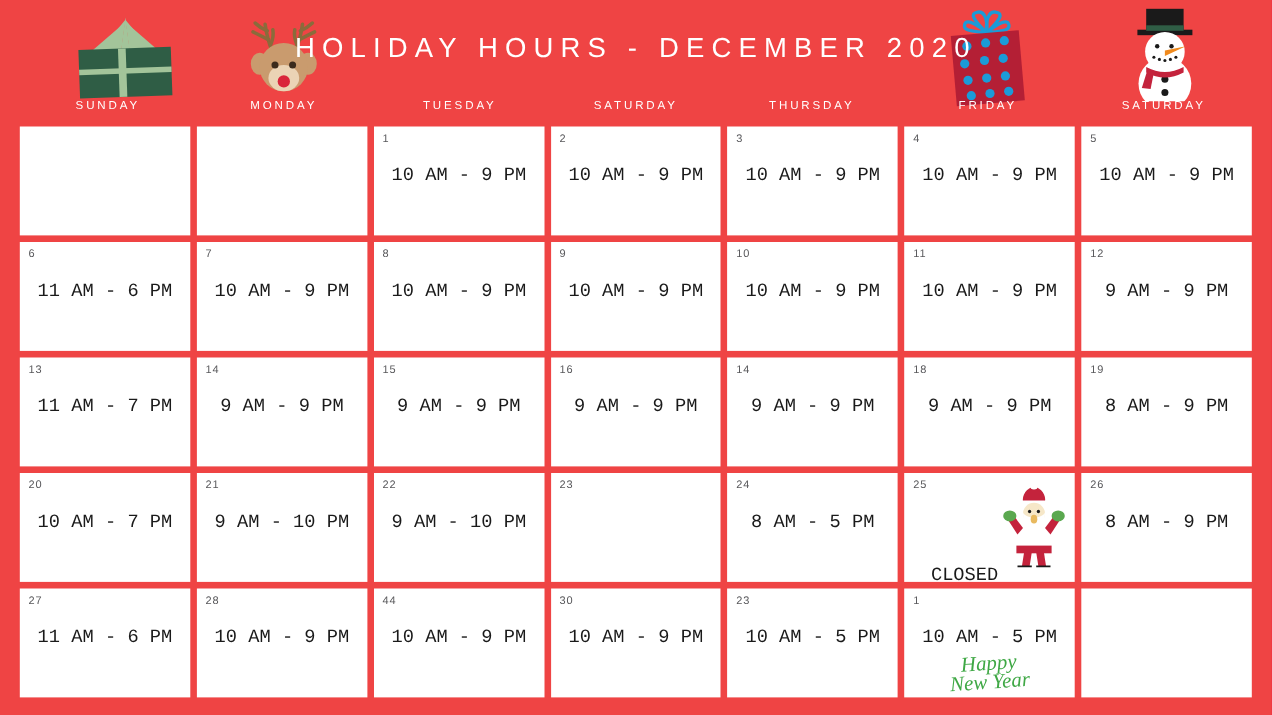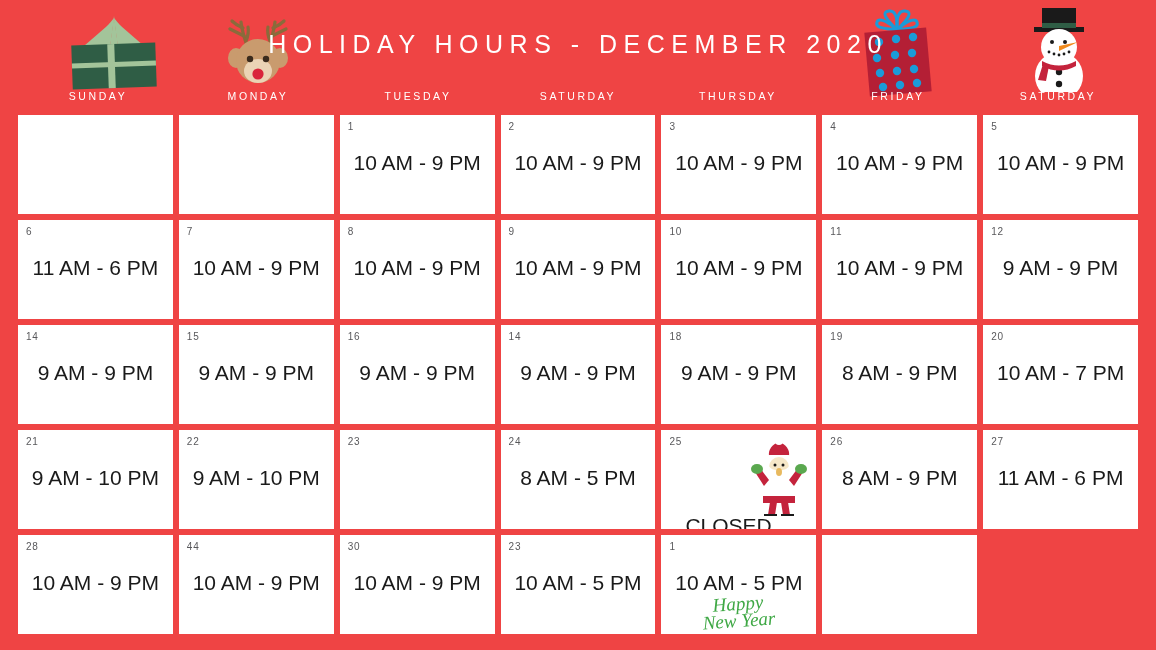--- a/index.html
+++ b/index.html
@@ -91,23 +91,23 @@
     color: #58585B;
     letter-spacing: 0.8px;
     font-family: "Liberation Sans", sans-serif;
   }
 
   .hours {
     position: absolute;
     left: 0; right: 0;
     top: 36px;
     text-align: center;
-    font-size: 21px;
+    font-size: 17px;
     color: #1A1A1A;
-    font-family: Liberation Sans, sans-serif;
+    font-family: Liberation Mono, monospace;
     white-space: nowrap;
   }
   .hours.closed { text-align: left; padding-left: 24px; margin-top: 48px; }
 
   .newyear {
     position: absolute;
     left: 0; right: 0;
     top: 60px;
     text-align: center;
     color: #3FA845;
@@ -275,20 +275,24 @@
         <div class="daynum">10</div>
         <div class="hours">10 AM - 9 PM</div>
       </div>
       <div class="cell">
         <div class="daynum">11</div>
         <div class="hours">10 AM - 9 PM</div>
       </div>
       <div class="cell">
         <div class="daynum">12</div>
         <div class="hours">9 AM - 9 PM</div>
+      </div>
+      <div class="cell">
+        <div class="daynum">13</div>
+        <div class="hours">11 AM - 7 PM</div>
       </div>
       <div class="cell">
         <div class="daynum">14</div>
         <div class="hours">9 AM - 9 PM</div>
       </div>
       <div class="cell">
         <div class="daynum">15</div>
         <div class="hours">9 AM - 9 PM</div>
       </div>
       <div class="cell">

